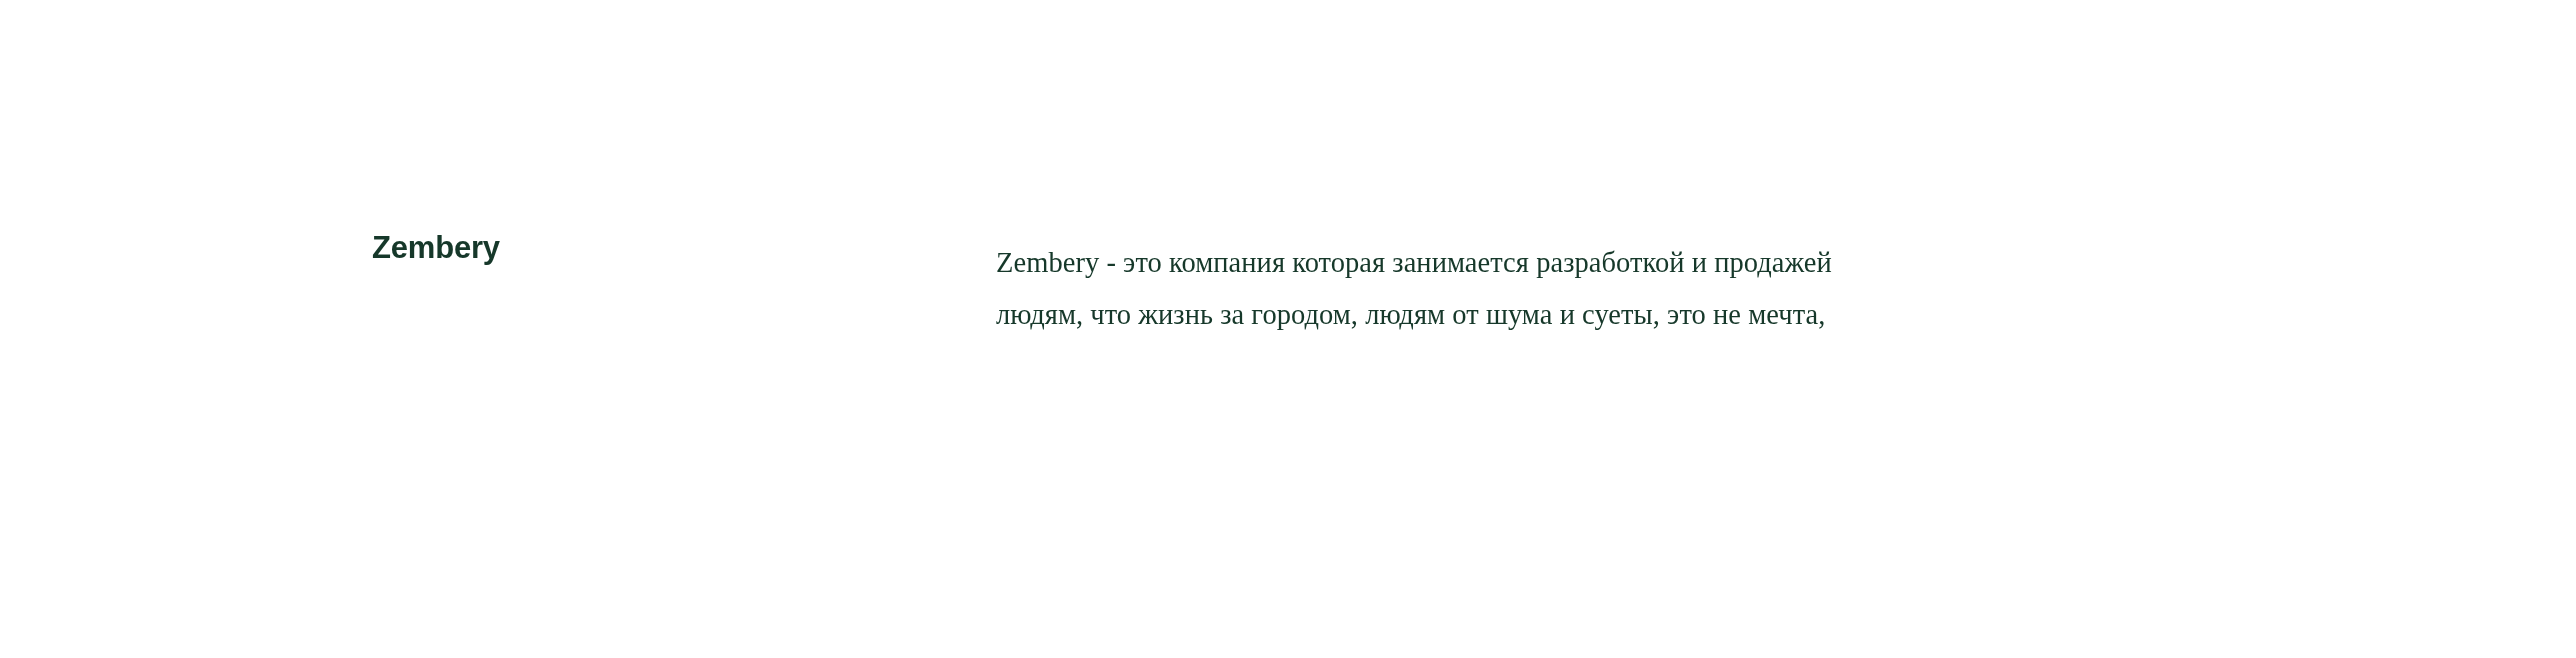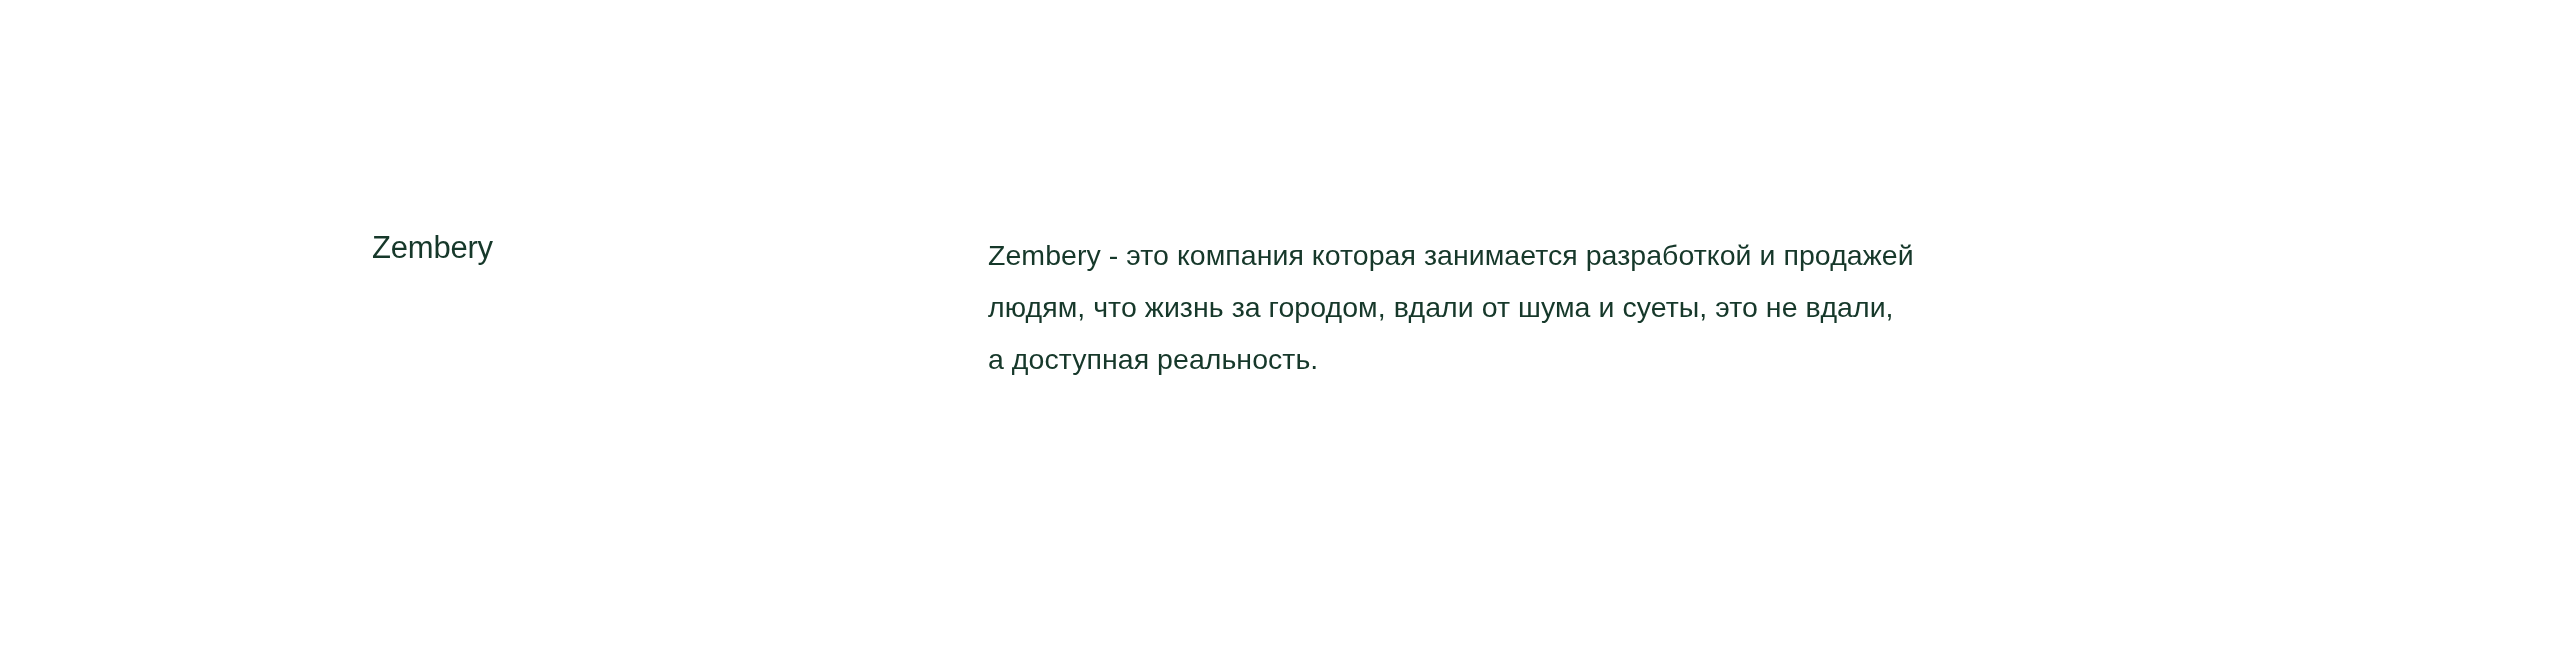--- a/index.html
+++ b/index.html
@@ -36,35 +36,35 @@
   .heading-col {
     width: 608px;           
     flex: 0 0 608px;
     padding-top: 7.4px;
   }
 
   .brand-heading {
     margin: 0;
     font-family: "Liberation Sans", "DejaVu Sans", sans-serif;
     font-size: 31px;
-    font-weight: 400;
+    font-weight: 700;
     line-height: 39px;
     letter-spacing: -0.2px;
     color: #16382a;
     white-space: nowrap;
   }
 
   .body-col {
     width: 1251px;
     flex: 0 0 1251px;
   }
 
   .brand-description {
-    margin: 8px;
-    font-family: Liberation Sans, sans-serif;
+    margin: 16px;
+    font-family: Liberation Serif, serif;
     font-size: 28.5px;
     font-weight: 400;
     line-height: 52px;
     color: #16382a;
     letter-spacing: 0.05px;
   }
 
   .desc-line {
     display: block;
     white-space: nowrap;
@@ -77,21 +77,20 @@
 
   <div class="content-block">
 
     <div class="heading-col">
       <h2 class="brand-heading">Zembery</h2>
     </div>
 
     <div class="body-col">
       <p class="brand-description">
         <span class="desc-line">Zembery - это компания которая занимается разработкой и продажей</span>
-        <span class="desc-line">людям, что жизнь за городом, вдали от шума и суеты, это не вдали,</span>
-        <span class="desc-line">а доступная реальность.</span>
+        <span class="desc-line">людям, что жизнь за городом, людям от шума и суеты, это не мечта,</span>
       </p>
     </div>
 
   </div>
 
 </div>
 
 
 </body></html>

